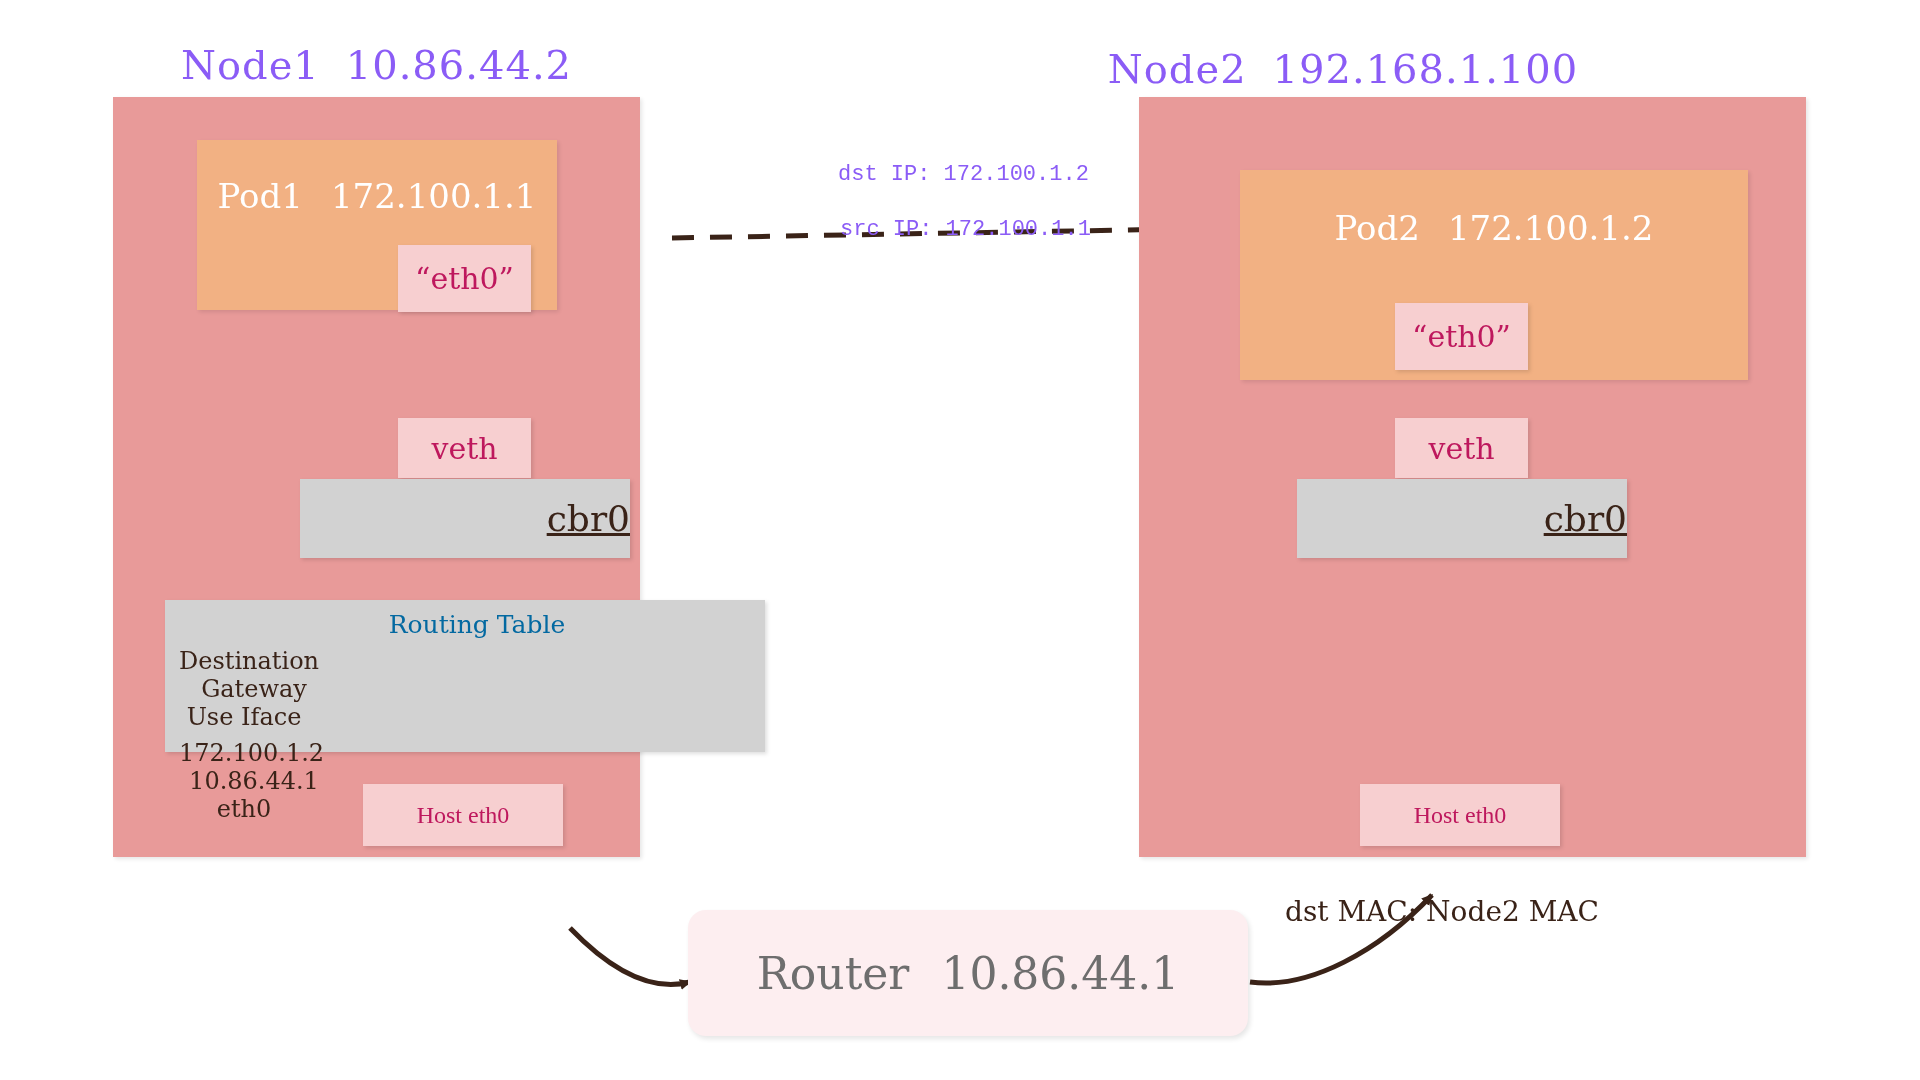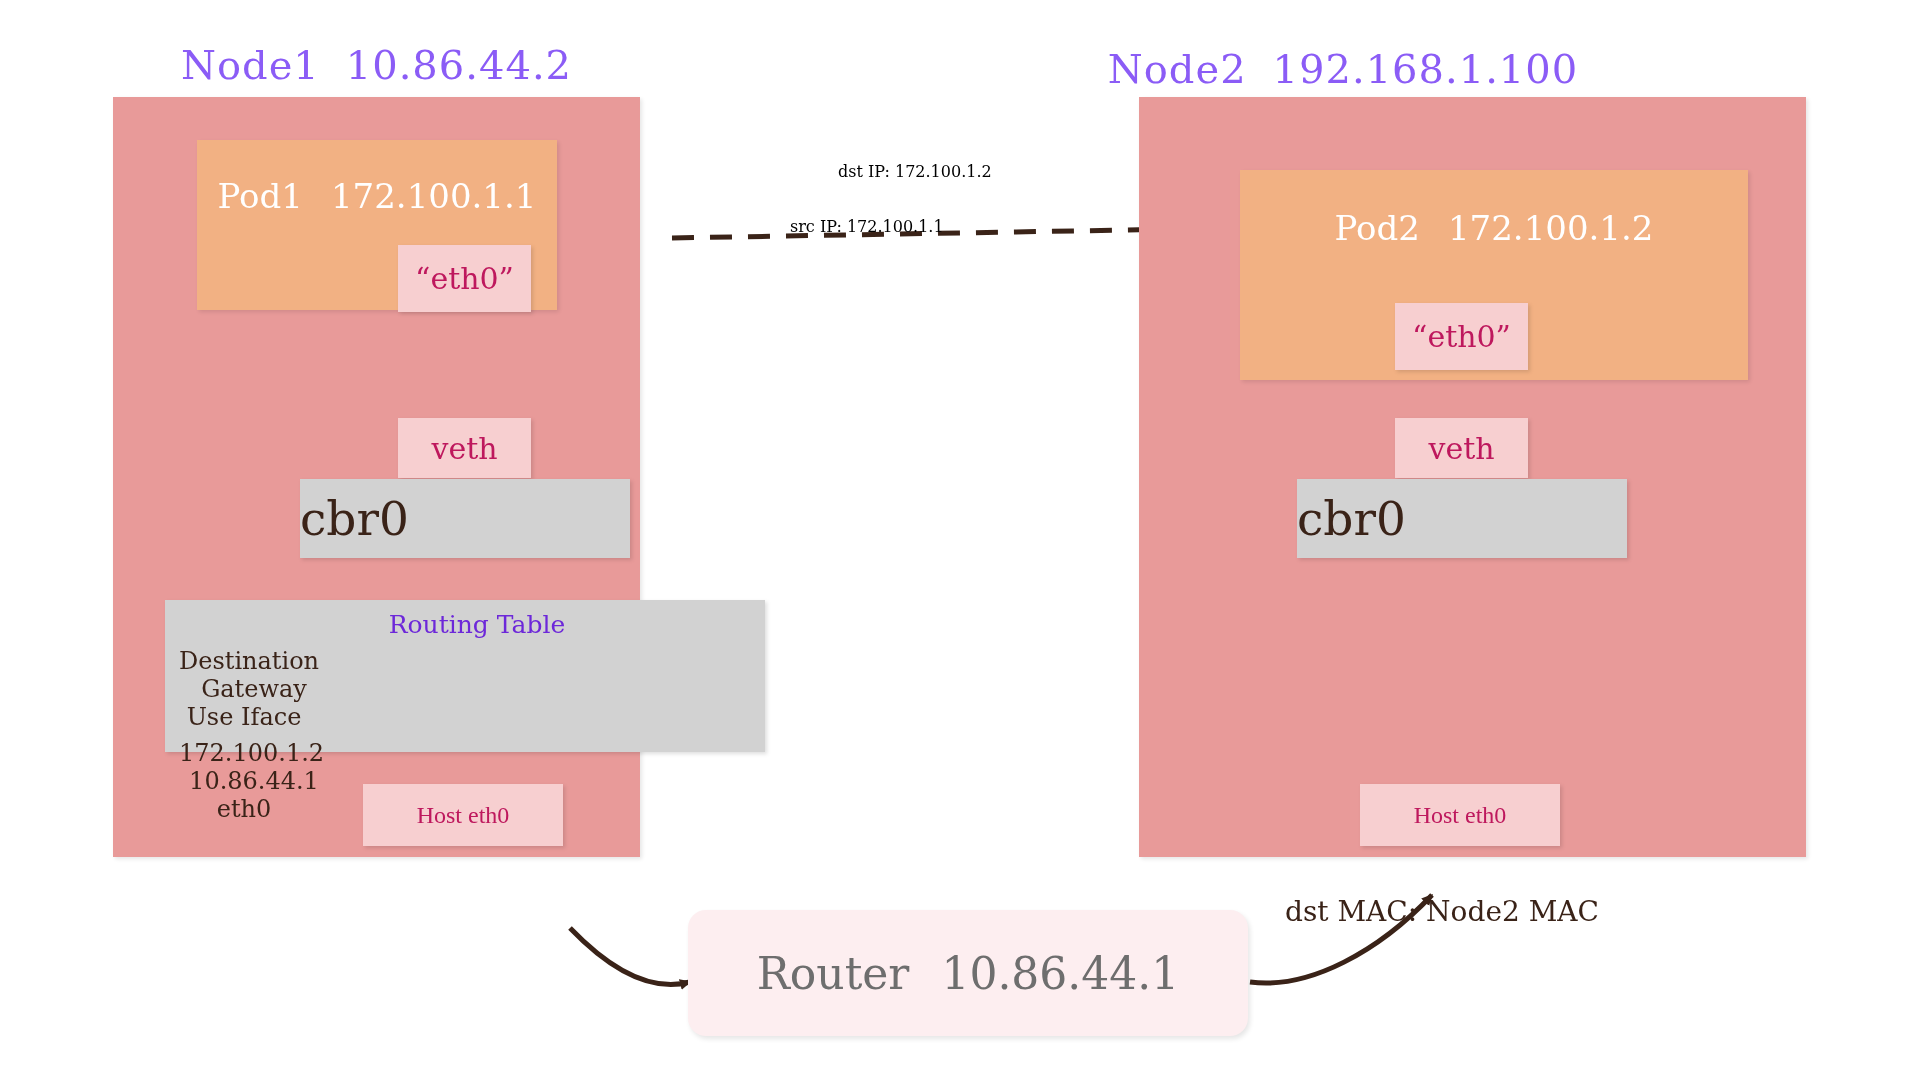--- a/index.html
+++ b/index.html
@@ -61,33 +61,34 @@
   .iface-box.host{font-size:24px;font-family:Liberation Serif, serif;}
 
   
   .gray-box{
     background:#d2d2d2;
     box-shadow:2px 2px 4px rgba(0,0,0,0.13);
     color:#3a2318;
     box-sizing:border-box;
   }
   .cbr-box{
-    display:flex;align-items:center;justify-content:flex-start;
-    font-size:47px;
+    display:flex;align-items:center;justify-content:flex-end;
+    font-size:36px;
+    text-decoration:underline;
   }
 
   
   .rt-box{
     padding-top:10px;
     box-sizing:border-box;
   }
   .rt-title{
     text-align:center;
     font-size:25px;
-    color:#6d28d9;
+    color:#0369a1;
     margin-left:24px;
   }
   .rt-row{
     display:flex;
     justify-content:space-between;
     padding:0 14px 0 14px;
     font-size:24px;
     color:#3a2318;
     margin-top:8px;
     flex-direction:column;
@@ -105,23 +106,24 @@
     font-size:44px;
     display:flex;align-items:center;justify-content:center;
     white-space:nowrap;
     box-sizing:border-box;
   }
   .router-box .gap{display:inline-block;width:32px;}
 
   
   .edge-label{
     position:absolute;
-    font-size:16px;
-    color:#000000;
-    white-space:nowrap;
+    font-size:22px;
+    color:#8b5cf6;
+    white-space:nowrap;
+    font-family:Liberation Mono, monospace;
   }
   .mac-label{
     position:absolute;
     font-size:28px;
     color:#3a2318;
     white-space:nowrap;
   }
 
   svg.overlay{position:absolute;left:0;top:0;width:1920px;height:1080px;pointer-events:none;}
 </style>
@@ -249,21 +251,21 @@
 
   <div class="abs gray-box cbr-box" style="left:1297px;top:479px;width:330px;height:79px;">
     <span>cbr0</span>
   </div>
 
   <div class="abs iface-box host" style="left:1360px;top:784px;width:200px;height:62px;">
     <span>Host eth0</span>
   </div>
 
   <div class="edge-label" style="left:838px;top:162px;">dst IP: 172.100.1.2</div>
-  <div class="edge-label" style="left:790px;top:217px;">src IP: 172.100.1.1</div>
+  <div class="edge-label" style="left:840px;top:217px;">src IP: 172.100.1.1</div>
 
   <div class="mac-label" style="left:1285px;top:895px;">dst MAC: Node2 MAC</div>
 
   <div class="abs router-box" style="left:688px;top:910px;width:560px;height:126px;">
     <span>Router</span>
       <span class="gap"></span>
       <span>10.86.44.1</span>
   </div>
 
 </div>

